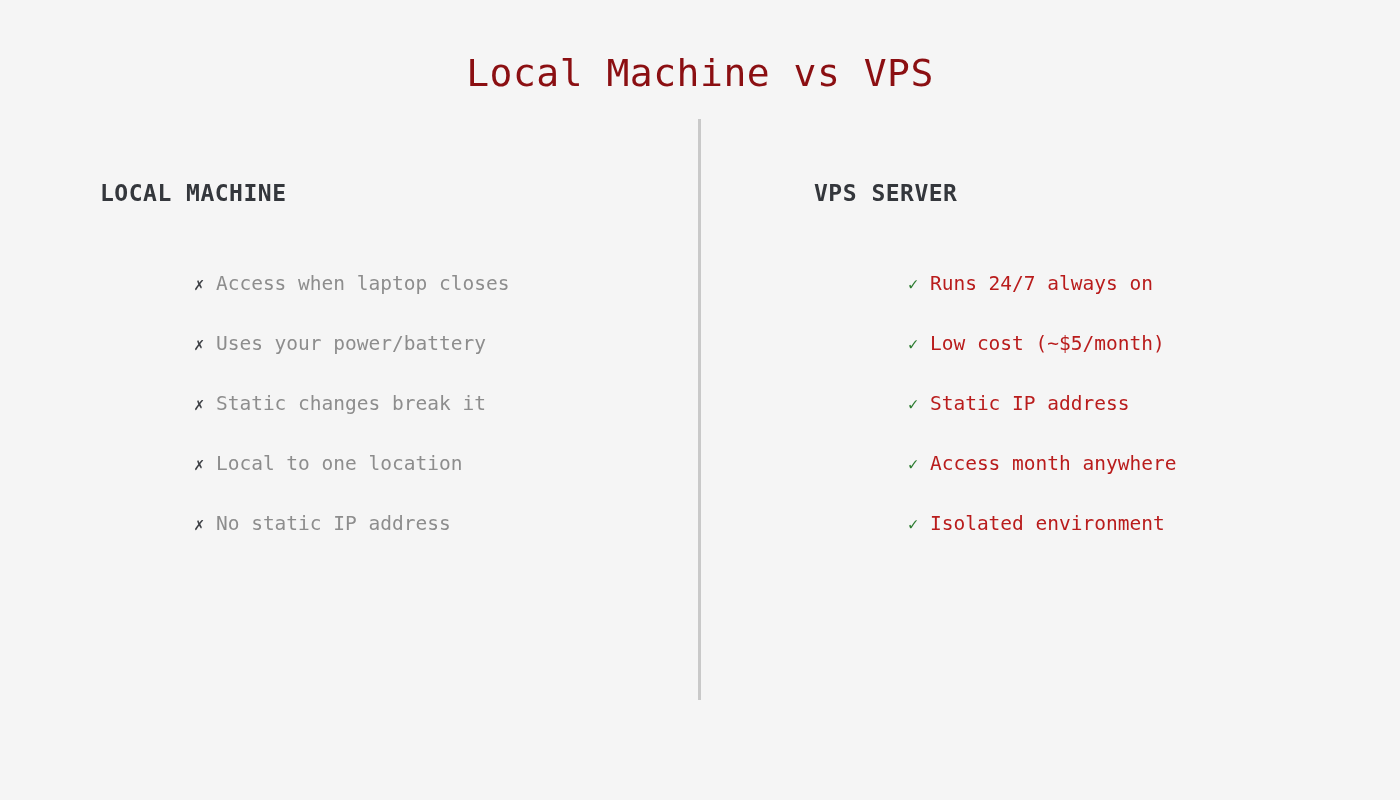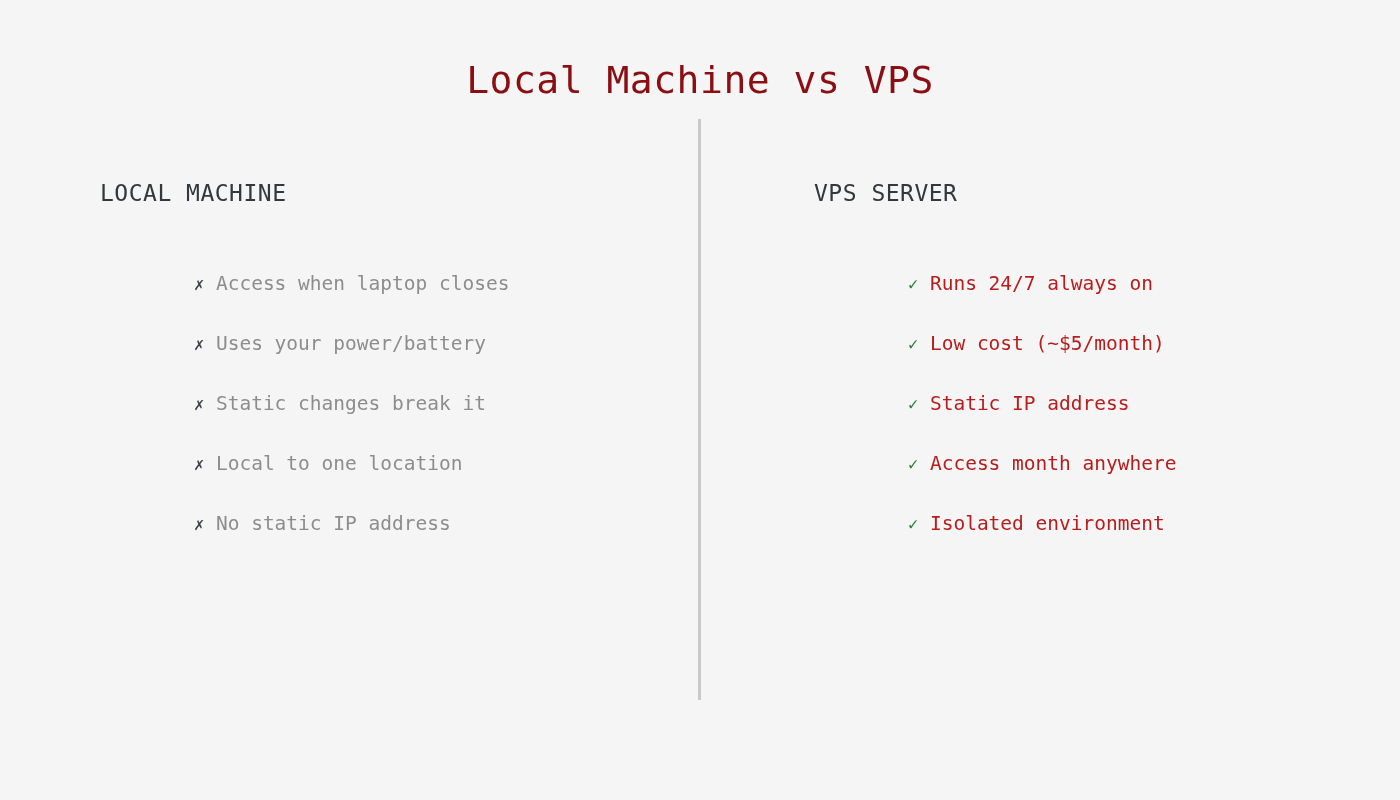--- a/index.html
+++ b/index.html
@@ -15,21 +15,21 @@
     overflow: hidden;
   }
   .slide {
     position: relative;
     width: 1400px;
     height: 800px;
   }
   
   .title {
     position: absolute;
-    top: 54px;
+    top: 47px;
     left: 0;
     width: 1400px;
     text-align: center;
     font-family: "DejaVu Sans Mono", "Liberation Mono", monospace;
     font-size: 38px;
     line-height: 52px;
     letter-spacing: 0.5px;
     color: #8b0f12;
     font-weight: 400;
     white-space: pre;
@@ -52,21 +52,21 @@
   .column.right { left: 814px; width: 560px; }
 
   .col-header {
     font-family: "DejaVu Sans Mono", "Liberation Mono", monospace;
     font-size: 23px;
     line-height: 30px;
     color: #34373c;
     letter-spacing: 0.5px;
     white-space: pre;
     margin: 0 0 46px 0;
-    font-weight: 400;
+    font-weight: 700;
   }
   .item-list {
     list-style: none;
     margin: 0;
     padding: 0;
   }
   .item {
     display: block;
     height: 60px;
     line-height: 20px;

